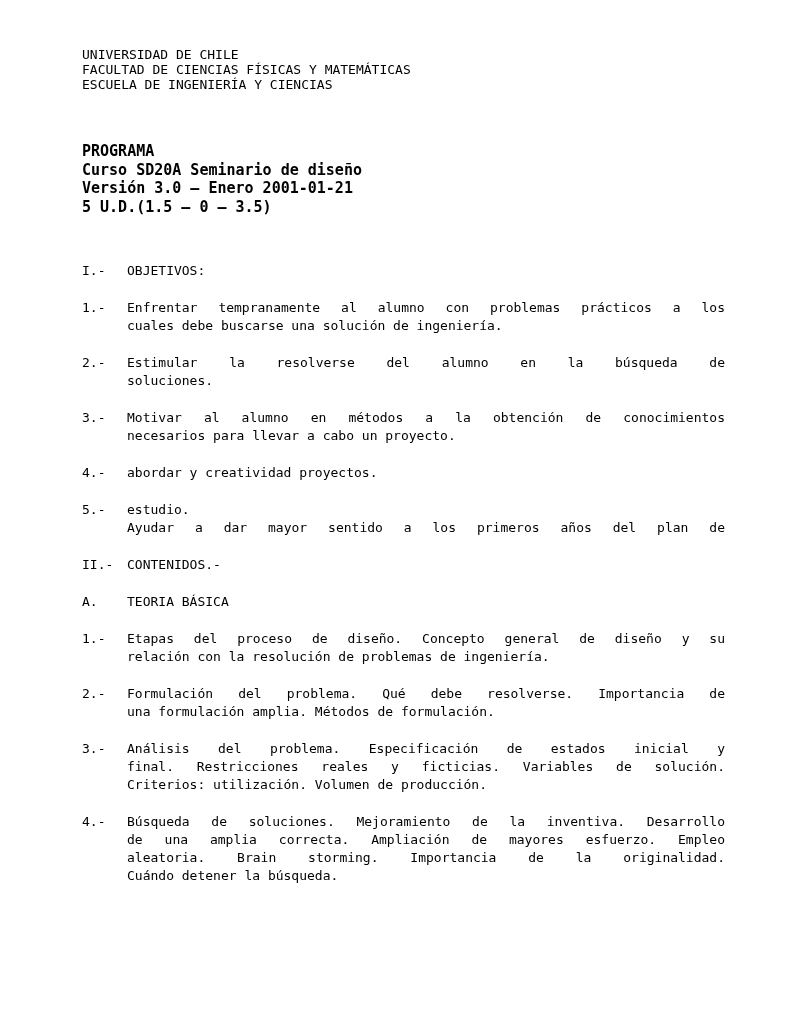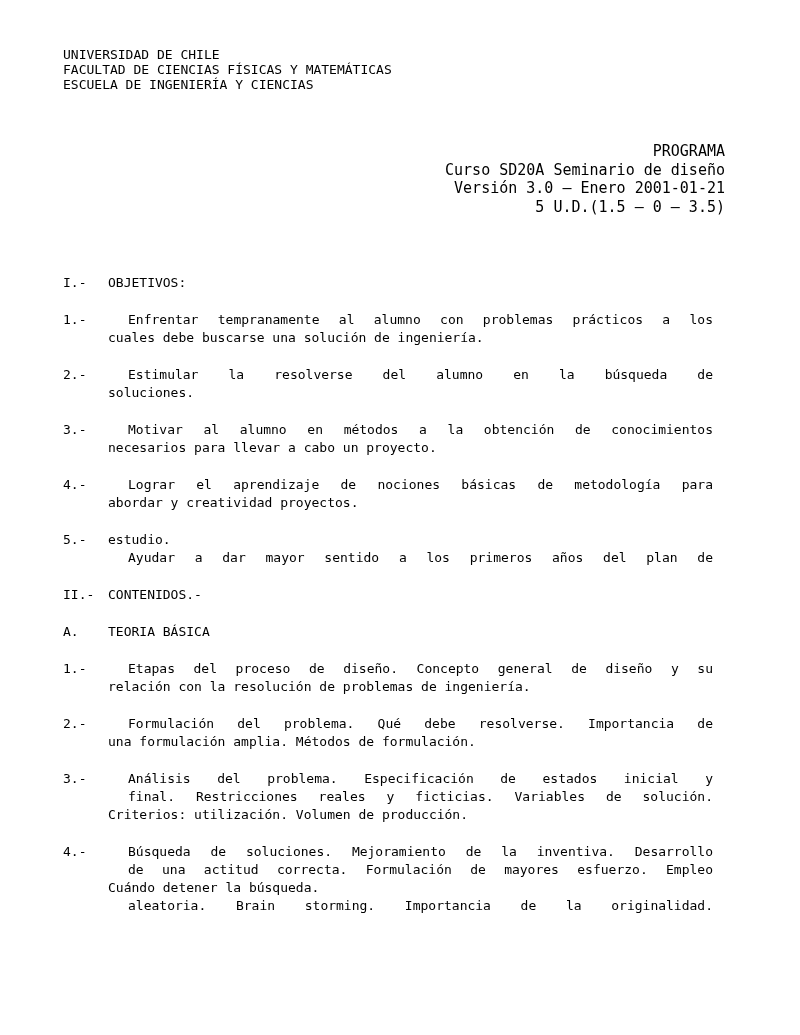--- a/index.html
+++ b/index.html
@@ -8,55 +8,54 @@
     width: 800px;
     height: 1035px;
     background: #ffffff;
     color: #000000;
     font-family: "DejaVu Sans Mono", "Liberation Mono", monospace;
     overflow: hidden;
   }
   .page {
     width: 800px;
     height: 902px;
-    padding: 47px 75px 0 63px;
+    padding: 47px 75px 0 82px;
   }
   .doc-header {
     font-size: 13px;
     line-height: 15px;
     margin-bottom: 50px;
     white-space: nowrap;
   }
   .title-block {
-    text-align: right;
-    font-weight: normal;
+    text-align: left;
+    font-weight: bold;
     font-size: 15px;
     line-height: 18.5px;
-    margin-bottom: 58px;
+    margin-bottom: 46px;
   }
   .doc-body {
     font-size: 13px;
   }
   .row {
     display: flex;
     margin-bottom: 19px;
     line-height: 18px;
   }
   .lab {
     flex: 0 0 45px;
     width: 45px;
   }
   .txt {
     width: 605px;
   }
   .ln { }
   .ln.just {
     text-align: justify;
     text-align-last: justify;
-    margin-left: 20px;
   }
 </style>
 </head>
 <body>
 
 <div class="page">
 
   <div class="doc-header">
     <div>UNIVERSIDAD DE CHILE</div>
     <div>FACULTAD DE CIENCIAS FÍSICAS Y MATEMÁTICAS</div>
@@ -94,21 +93,20 @@
       <div class="row">
         <span class="lab">3.-</span>
         <div class="txt">
           <div class="ln just">Motivar al alumno en métodos a la obtención de conocimientos</div>
           <div class="ln">necesarios para llevar a cabo un proyecto.</div>
         </div>
       </div>
       <div class="row">
         <span class="lab">4.-</span>
         <div class="txt">
-          <div class="ln just">Lograr el aprendizaje de nociones básicas de metodología para</div>
           <div class="ln">abordar y creatividad proyectos.</div>
         </div>
       </div>
       <div class="row">
         <span class="lab">5.-</span>
         <div class="txt">
           <div class="ln">estudio.</div>
           <div class="ln just">Ayudar a dar mayor sentido a los primeros años del plan de</div>
         </div>
       </div>
@@ -143,20 +141,20 @@
         <div class="txt">
           <div class="ln just">Análisis del problema. Especificación de estados inicial y</div>
           <div class="ln just">final. Restricciones reales y ficticias. Variables de solución.</div>
           <div class="ln">Criterios: utilización. Volumen de producción.</div>
         </div>
       </div>
       <div class="row">
         <span class="lab">4.-</span>
         <div class="txt">
           <div class="ln just">Búsqueda de soluciones. Mejoramiento de la inventiva. Desarrollo</div>
-          <div class="ln just">de una actitud correcta. Formulación de mayores esfuerzo. Empleo</div>
+          <div class="ln just">de una amplia correcta. Ampliación de mayores esfuerzo. Empleo</div>
+          <div class="ln just">aleatoria. Brain storming. Importancia de la originalidad.</div>
           <div class="ln">Cuándo detener la búsqueda.</div>
-          <div class="ln just">aleatoria. Brain storming. Importancia de la originalidad.</div>
         </div>
       </div>
     </div>
 
 </div>
 
 </body></html>

